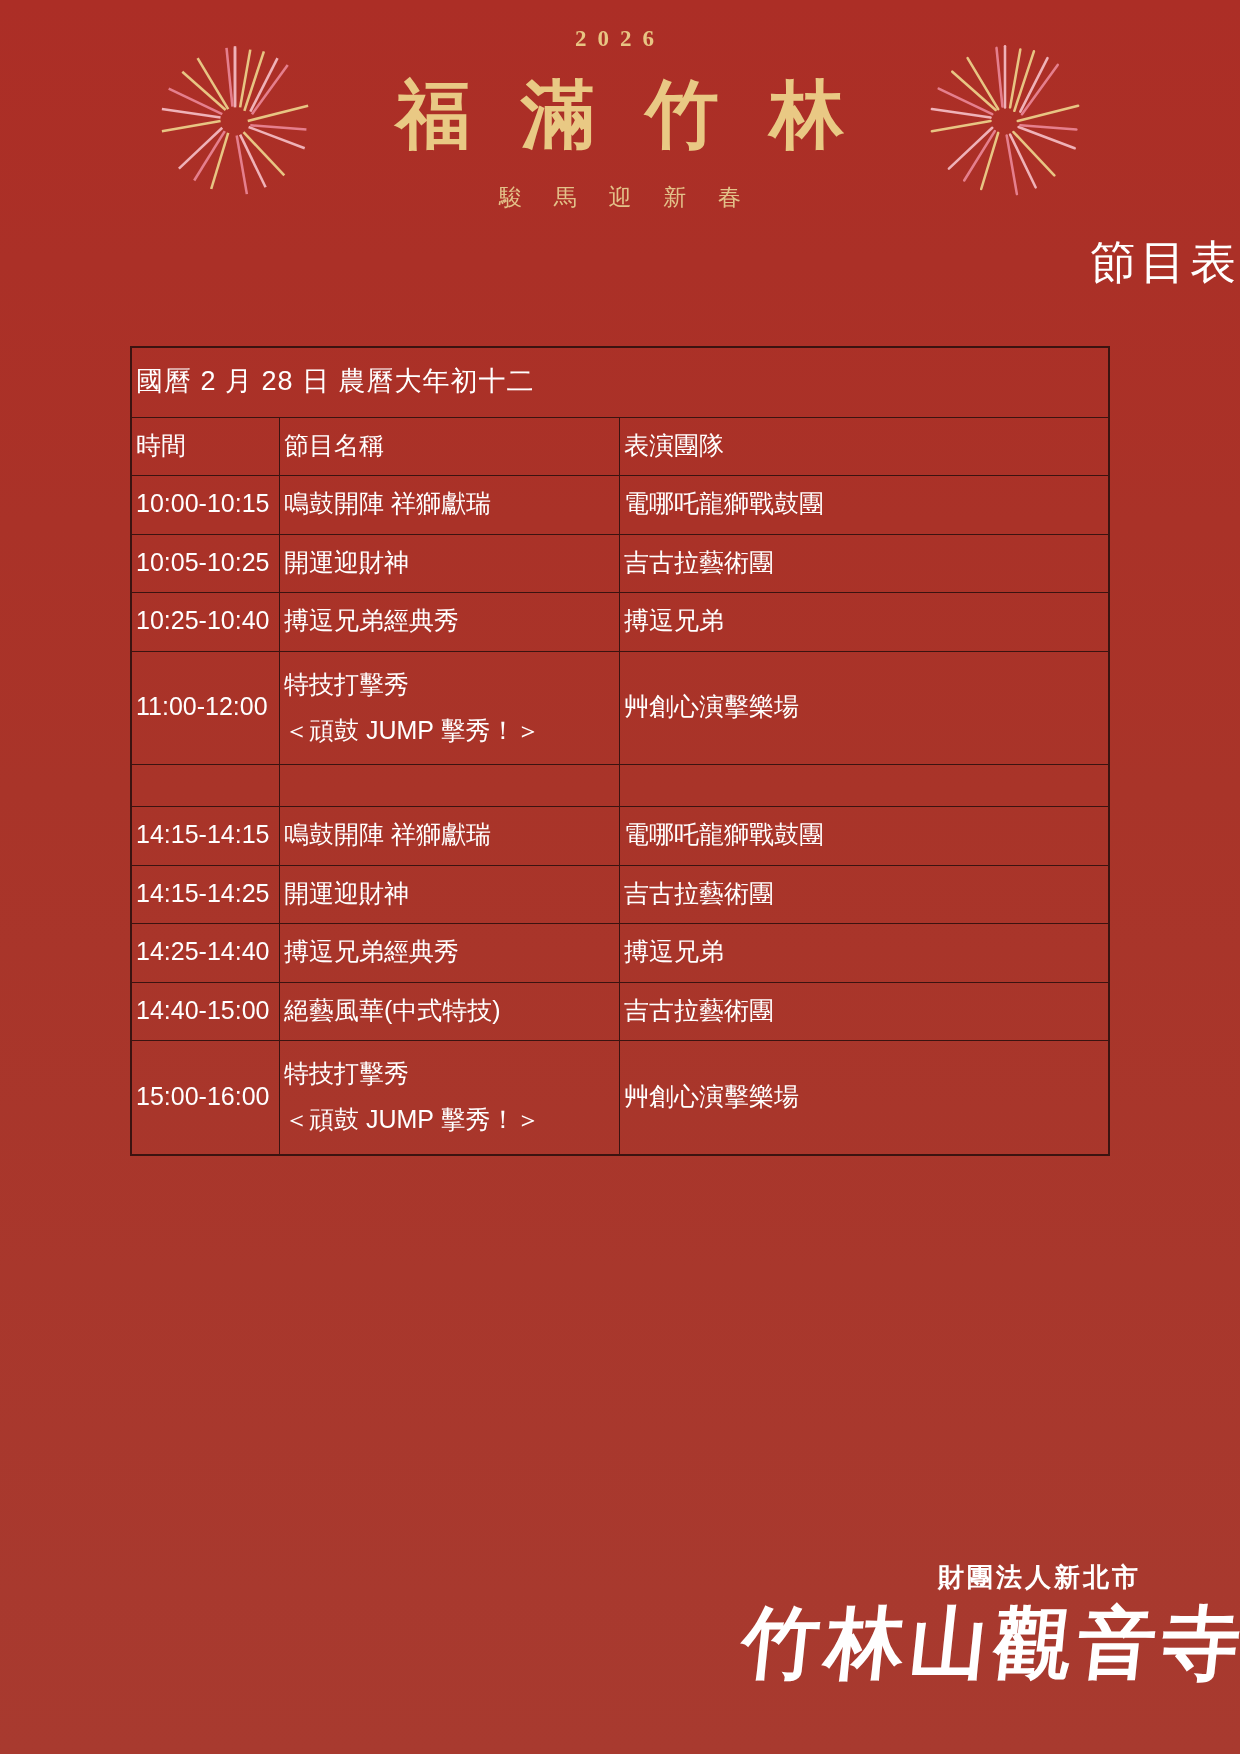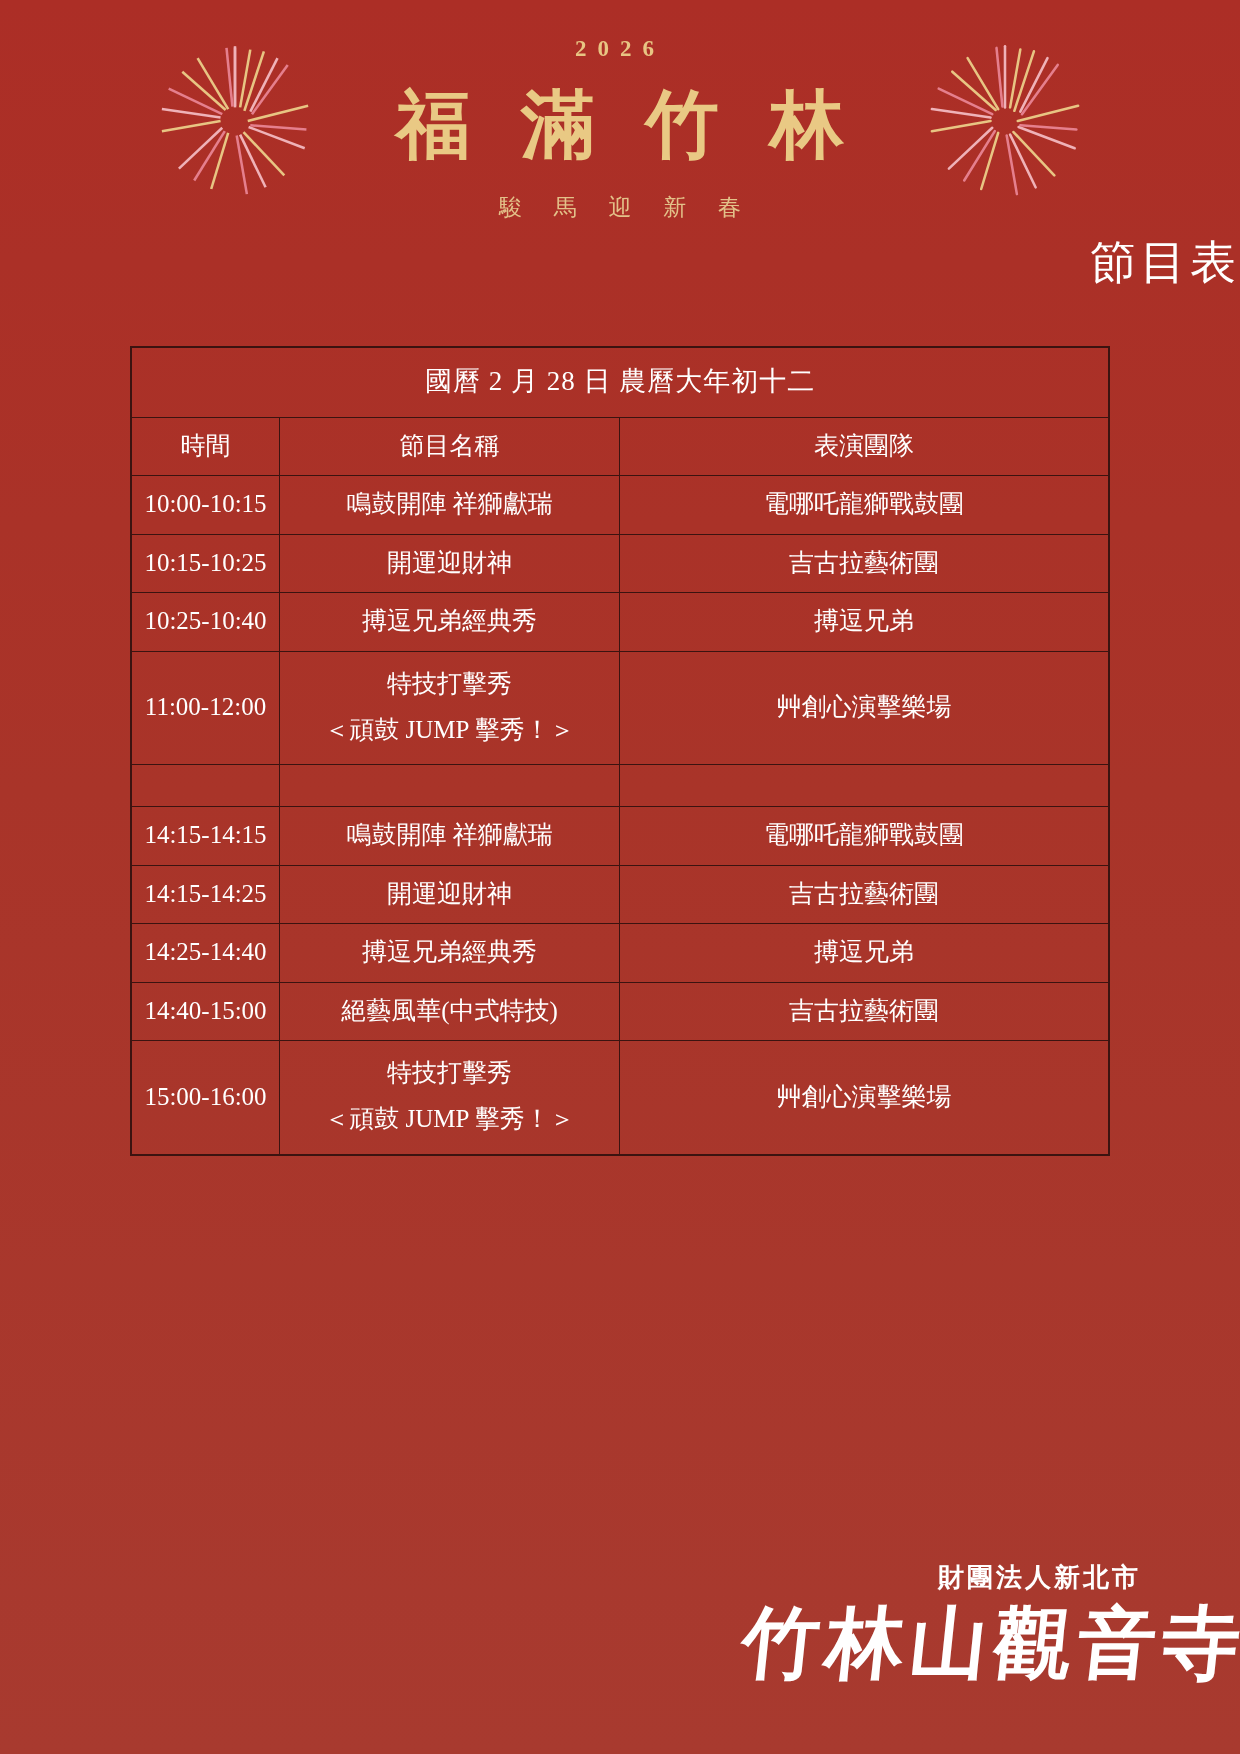--- a/index.html
+++ b/index.html
@@ -14,21 +14,21 @@
     width: 1240px;
     height: 1754px;
     background: #a93226;
     background: linear-gradient(180deg, #ac2e26 0%, #a93429 45%, #a83a2f 100%);
     overflow: hidden;
   }
 
   
   .header {
     position: relative;
-    padding-top: 36px;
+    padding-top: 26px;
     height: 210px;
   }
   .year {
     text-align: center;
     color: #e8c583;
     font-size: 23px;
     letter-spacing: 11px;
     font-family: "Liberation Serif", serif;
     font-weight: bold;
   }
@@ -80,22 +80,21 @@
   table {
     width: 100%;
     border-collapse: collapse;
     table-layout: fixed;
   }
   td, th {
     border: 1px solid #3b1310;
     color: #ffffff;
     font-weight: normal;
     font-size: 25px;
-    font-family: Liberation Serif, serif;
-    text-align: center;
+    font-family: Liberation Sans, sans-serif;
     padding: 9px 4px 11px 4px;
     line-height: 1.5;
   }
   col.c-time { width: 148px; }
   col.c-prog { width: 340px; }
   col.c-team { width: auto; }
 
   tr.date-row td {
     font-size: 27px;
     padding: 13px 4px 15px 4px;
@@ -231,21 +230,21 @@
           <td>節目名稱</td>
           <td>表演團隊</td>
         </tr>
 
         <tr>
           <td>10:00-10:15</td>
           <td>鳴鼓開陣 祥獅獻瑞</td>
           <td>電哪吒龍獅戰鼓團</td>
         </tr>
         <tr>
-          <td>10:15-10:25</td>
+          <td>10:05-10:25</td>
           <td>開運迎財神</td>
           <td>吉古拉藝術團</td>
         </tr>
         <tr>
           <td>10:25-10:40</td>
           <td>搏逗兄弟經典秀</td>
           <td>搏逗兄弟</td>
         </tr>
         <tr>
           <td>11:00-12:00</td>

